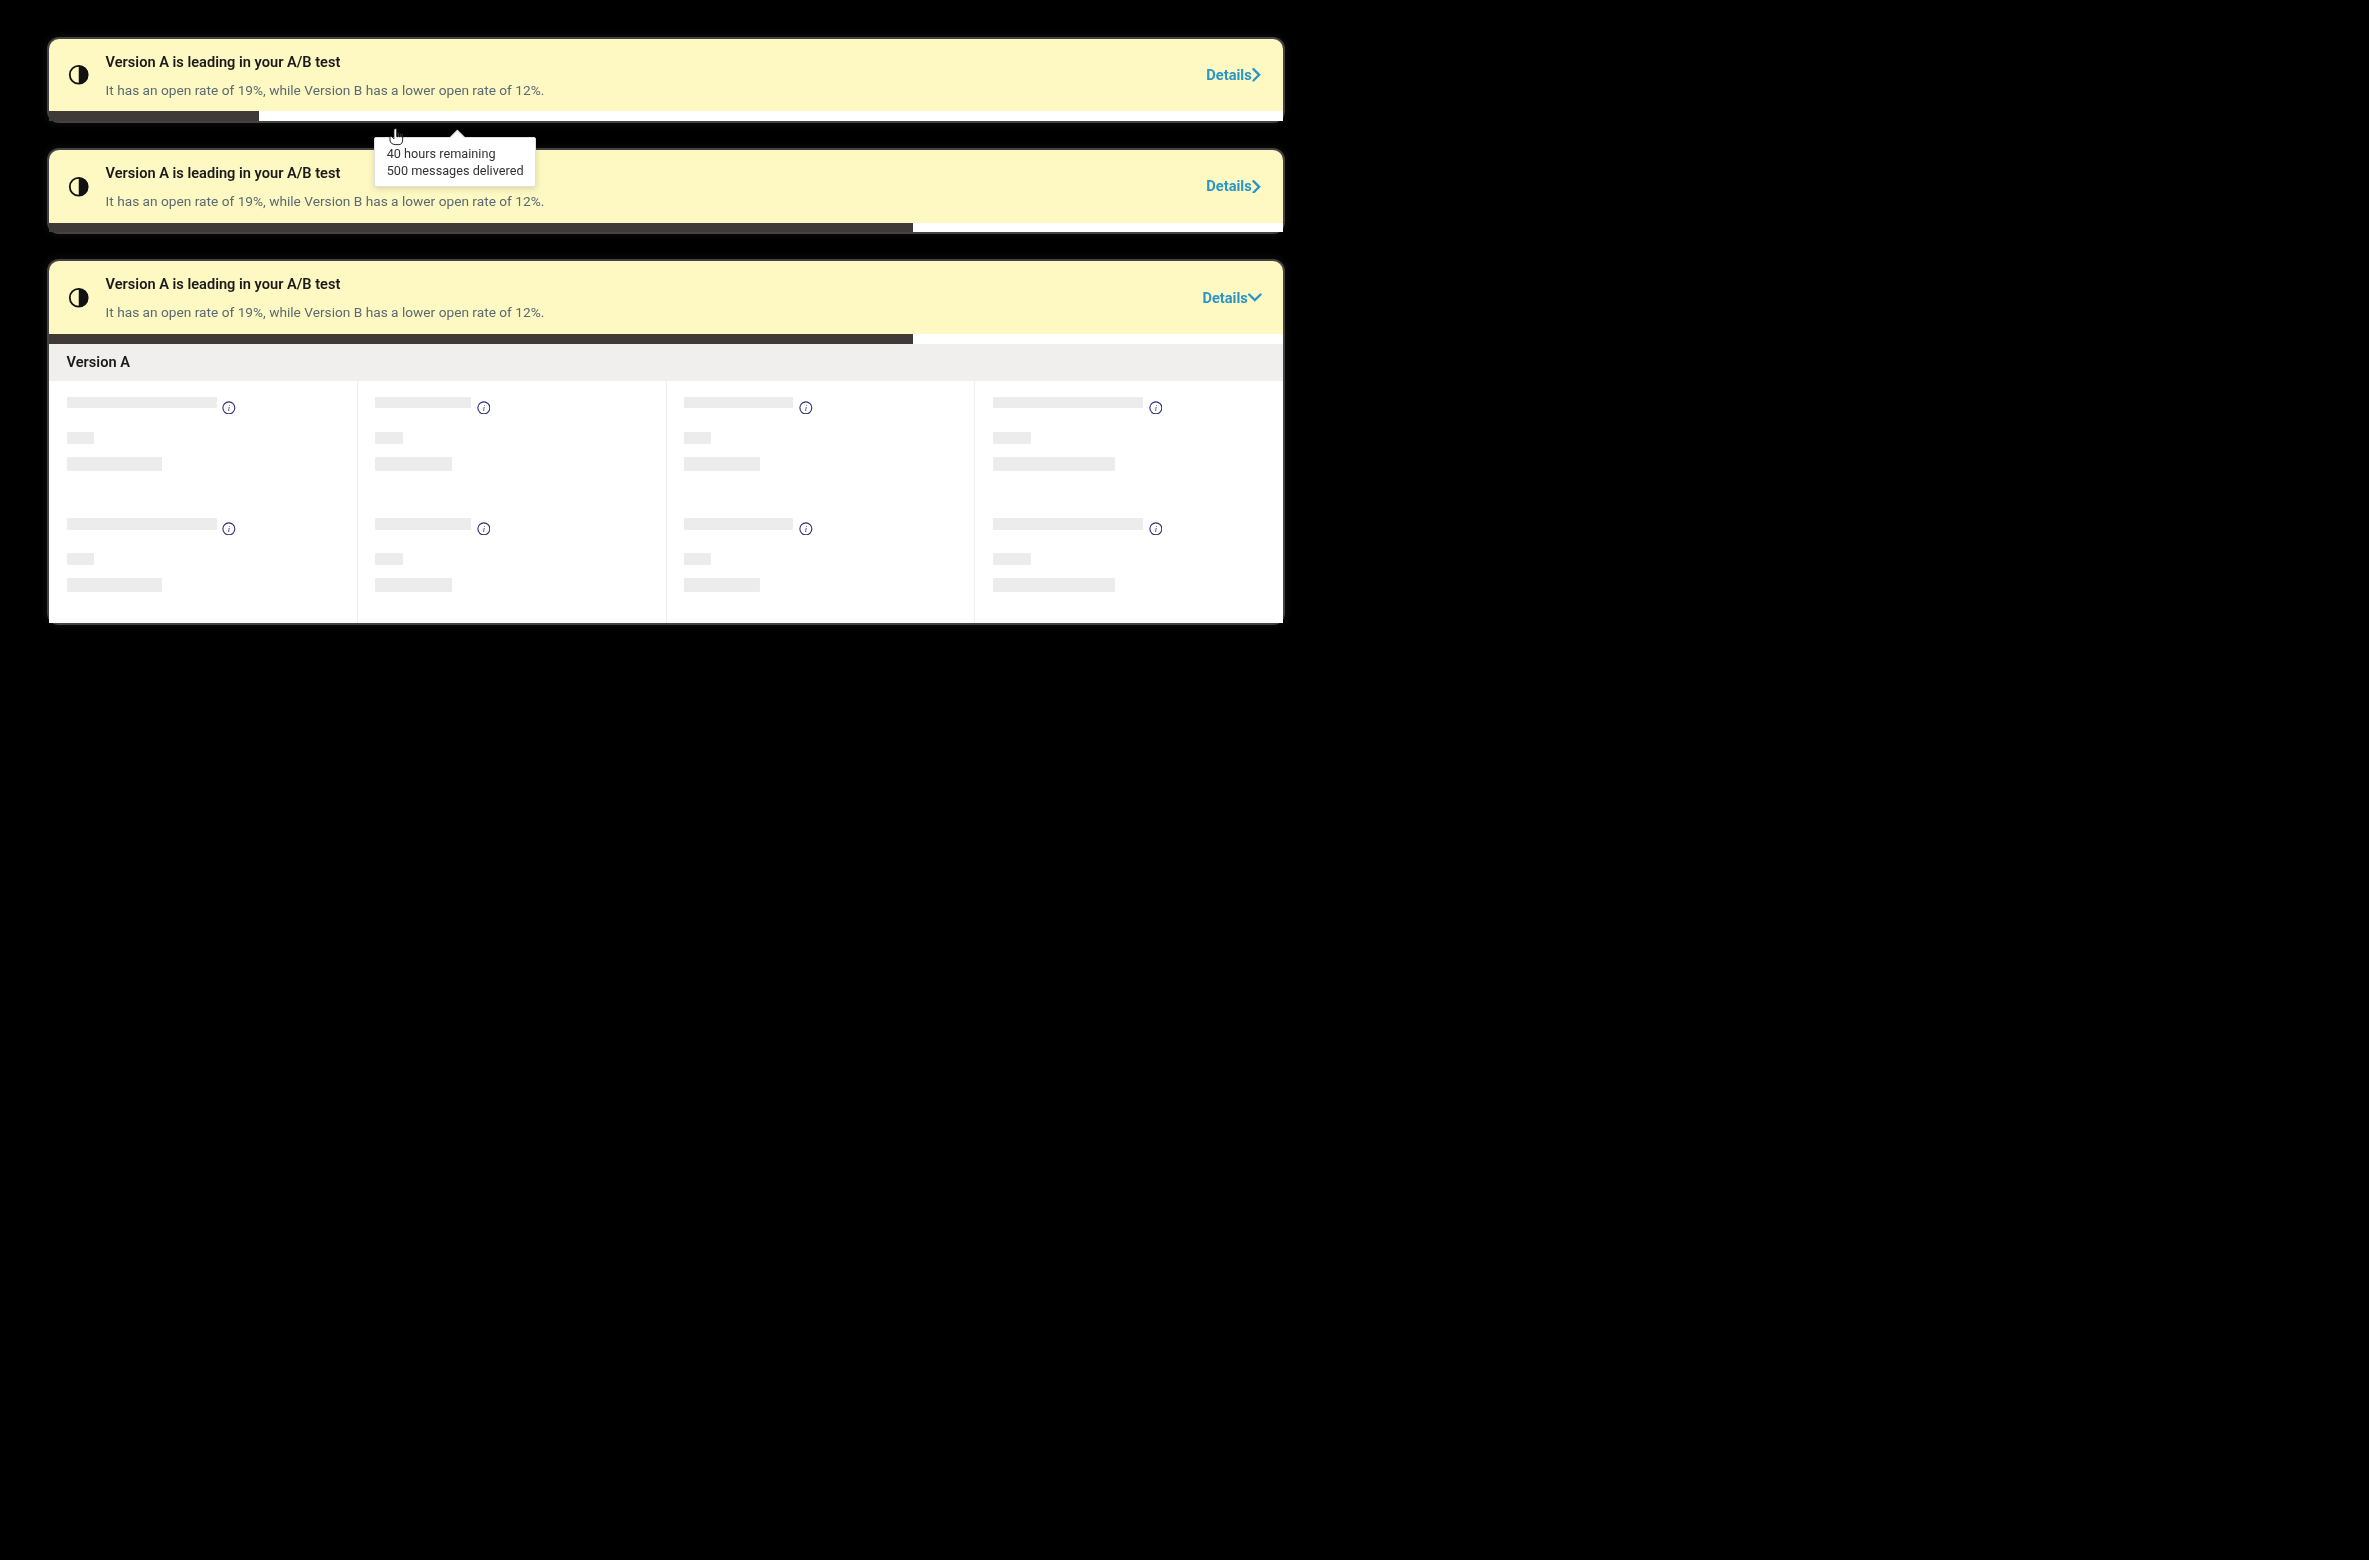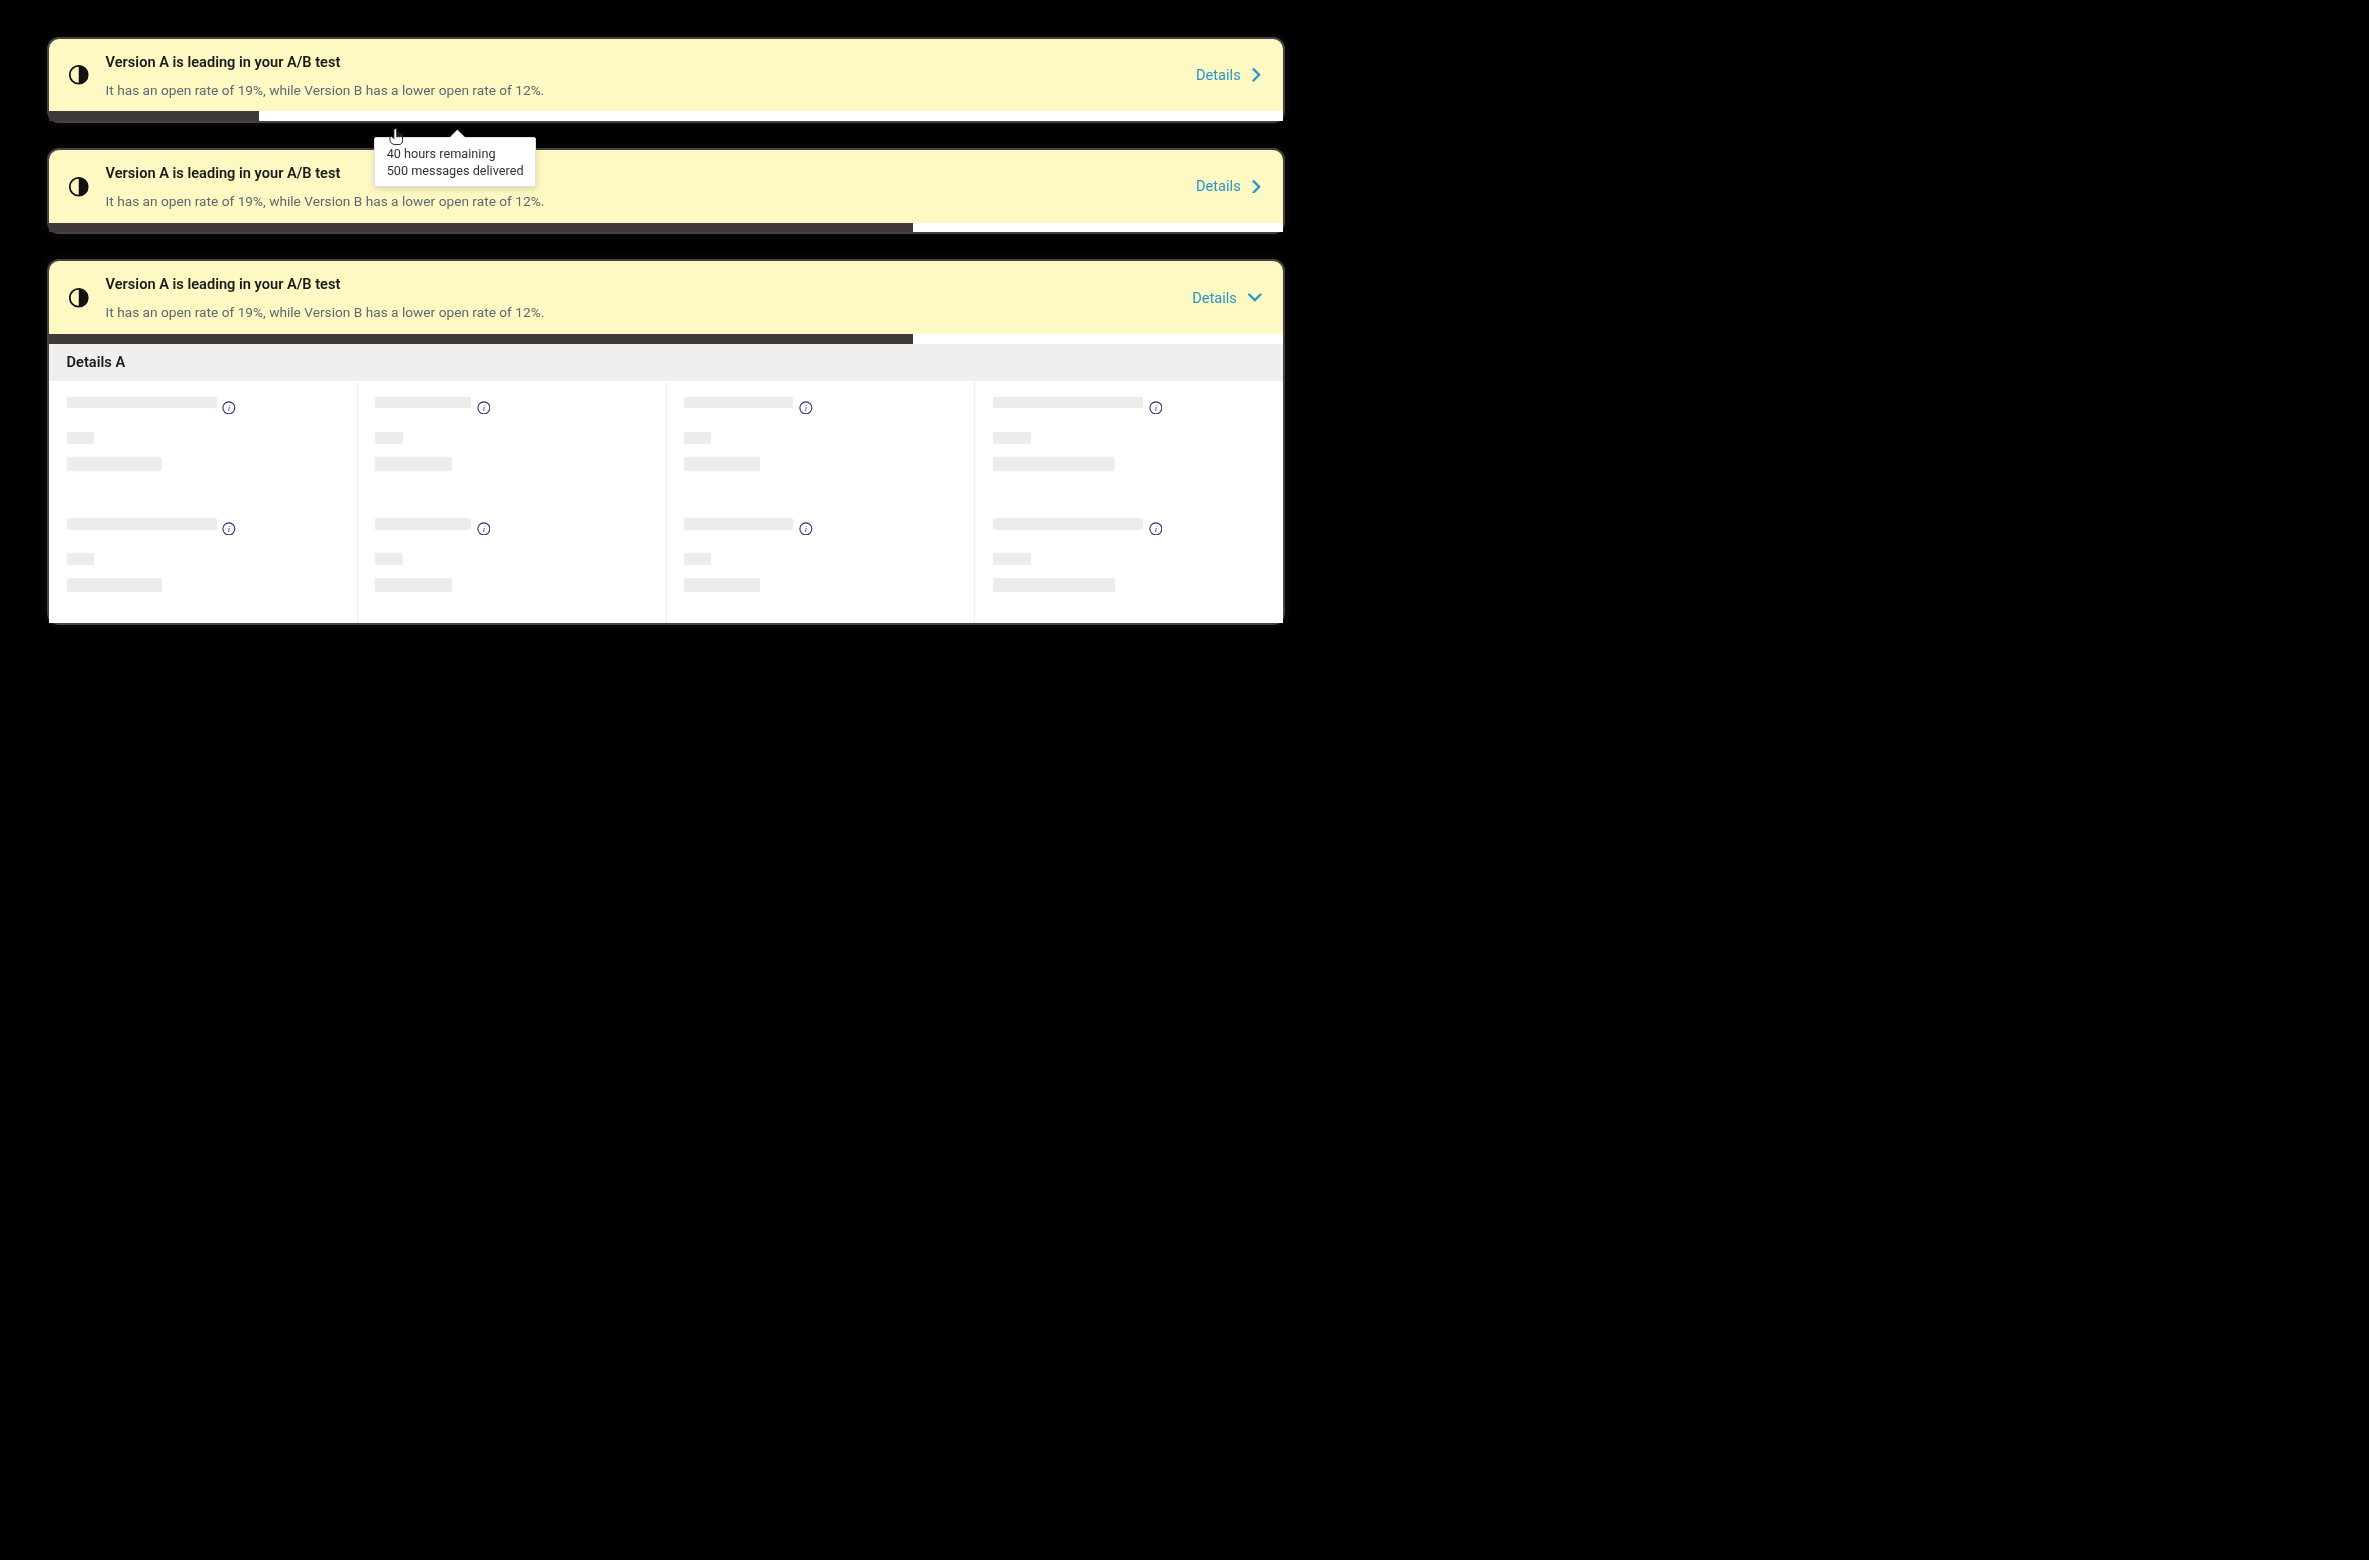--- a/index.html
+++ b/index.html
@@ -36,24 +36,24 @@
     color: #1a1a1a;
   }
   .subtitle {
     font-size: 13.7px;
     color: #5a6a72;
     margin-top: 11px;
   }
   .details-link {
     color: #2896c8;
     font-size: 14.6px;
-    font-weight: 400;
+    font-weight: 700;
     display: flex;
     align-items: center;
-    gap: 11px;
+    gap: 0;
     cursor: pointer;
   }
   .progress-track {
     height: 9.8px;
     background: #fff;
     width: 100%;
     position: relative;
   }
   .progress-fill {
     height: 100%;
@@ -220,21 +220,21 @@
       <svg width="13.7" height="9.8" viewBox="0 0 12 8">
           <path d="M1 1 L6 6 L11 1" stroke="#2896c8" stroke-width="2" fill="none" stroke-linecap="round"></path>
         </svg>
     </div>
   </div>
   <div class="progress-track">
     <div class="progress-fill" style="width:70%"></div>
   </div>
 
   <div class="expanded-body">
-    <div class="section-header">Details A</div>
+    <div class="section-header">Version A</div>
     <div class="stats-row">
       <div class="stat-cell">
         <div class="row1">
             <span class="sk-line sk-label"></span>
             <span class="info-icon">
               <svg width="13.7" height="13.7" viewBox="0 0 16 16">
                 <circle cx="8" cy="8" r="7" fill="none" stroke="#2c2e7a" stroke-width="1.3"></circle>
                 <text x="8" y="12" text-anchor="middle" font-size="10" font-style="italic" fill="#2c2e7a" font-family="serif">i</text>
               </svg>
             </span>

